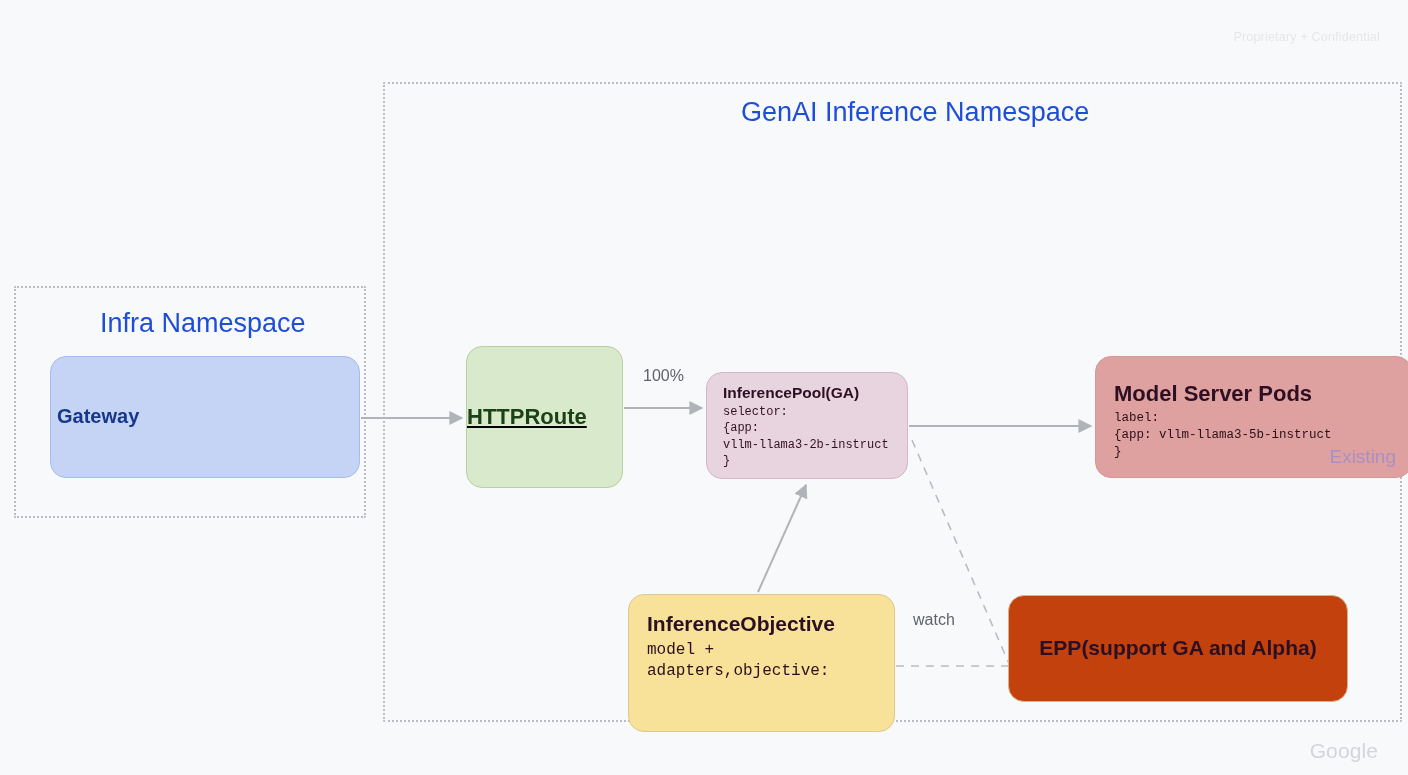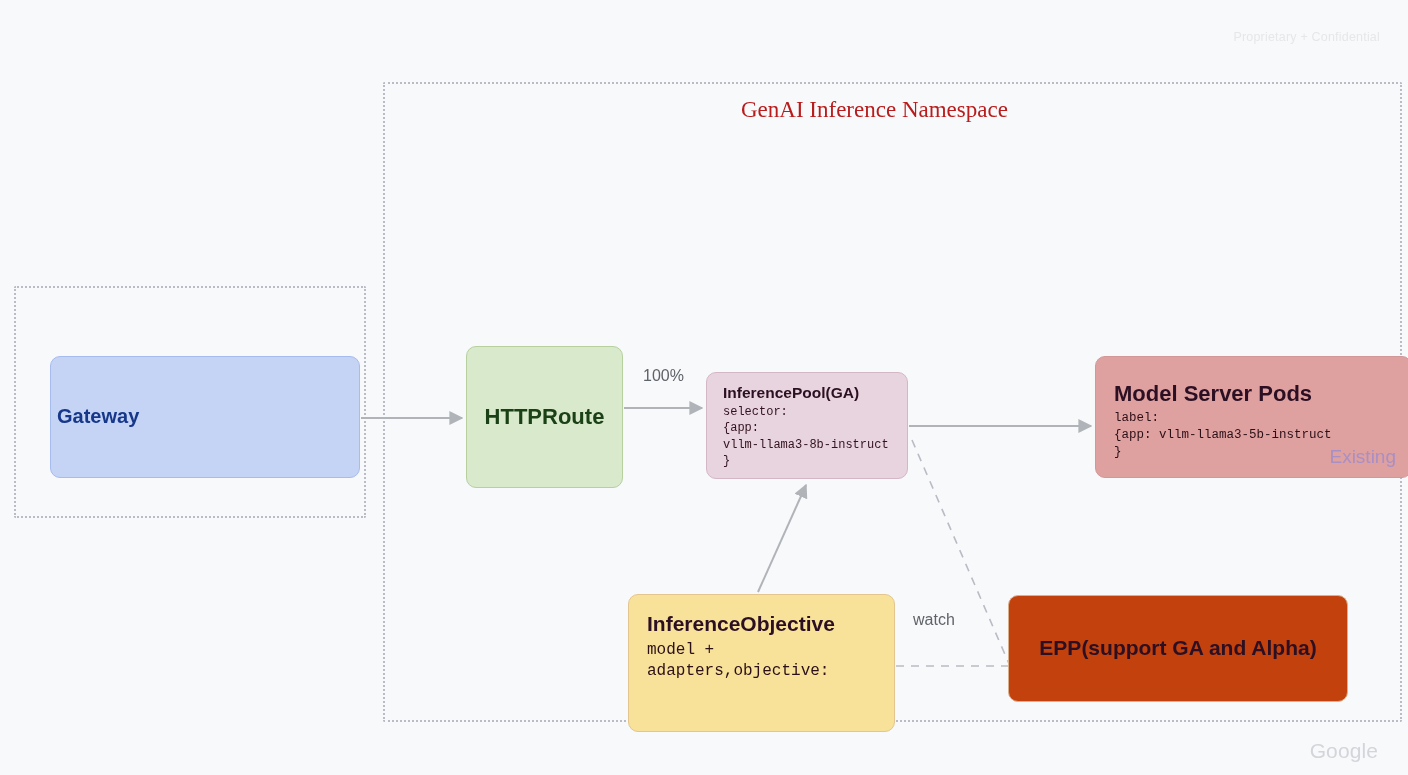--- a/index.html
+++ b/index.html
@@ -25,29 +25,29 @@
   }
 
   .ns-box {
     position: absolute;
     border: 2px dotted #b9bcc4;
     border-radius: 2px;
     background: transparent;
   }
   .ns-title {
     position: absolute;
-    font-size: 23px;
-    color: #b91c1c;
-    font-family: Liberation Serif, serif;
+    font-size: 27px;
+    color: #1d4ed8;
+    font-family: Liberation Sans, sans-serif;
     white-space: nowrap;
   }
 
   .node {
     position: absolute;
-    border-radius: 10px;
+    border-radius: 16px;
     display: flex;
     flex-direction: column;
     justify-content: center;
   }
   .node .title {
     font-weight: bold;
     font-family: "Liberation Sans", sans-serif;
     line-height: 1.18;
   }
   .node .sub {
@@ -61,21 +61,22 @@
     left: 50px; top: 356px; width: 310px; height: 122px;
     background: #c5d4f5; border: 1.5px solid #a6bbee;
     padding: 0 0 0 6px;
   }
   #node-gateway .title { font-size: 20px; color: #16378a; }
 
   
   #node-httproute {
     left: 466px; top: 346px; width: 157px; height: 142px;
     background: #d9e9cc; border: 1.5px solid #b6d09f;
-    align-items: center;
+    align-items: flex-start;
+    text-decoration: underline;
   }
   #node-httproute .title { font-size: 22px; color: #1b4116; }
 
   
   #node-inferencepool {
     left: 706px; top: 372px; width: 202px; height: 107px;
     background: #e8d4de; border: 1.5px solid #d4b7c5;
     padding: 0 0 0 16px; justify-content: flex-start; padding-top: 11px;
   }
   #node-inferencepool .title { font-size: 15.5px; color: #2b0f22; }
@@ -123,20 +124,21 @@
   #label-watch  { left: 913px; top: 611px; }
 </style>
 </head>
 <body>
 
 <div id="canvas">
 
   <div class="watermark">Proprietary + Confidential</div>
 
   <div class="ns-box" id="ns-infra" style="left:14px; top:286px; width:352px; height:232px;"></div>
+  <div class="ns-title" style="left:100px; top:308px;">Infra Namespace</div>
 
   <div class="ns-box" id="ns-genai" style="left:383px; top:82px; width:1019px; height:640px;"></div>
   <div class="ns-title" style="left:741px; top:97px;">GenAI Inference Namespace</div>
 
   <svg class="edges" viewBox="0 0 1408 775">
     <defs>
       <marker id="arrow" viewBox="0 0 10 10" refX="9" refY="5" markerWidth="7" markerHeight="7" orient="auto-start-reverse">
         <path d="M 0 0 L 10 5 L 0 10 z" fill="#b0b3b8"></path>
       </marker>
     </defs>
@@ -162,21 +164,21 @@
   </div>
 
   <div class="node" id="node-httproute">
     <div class="title">HTTPRoute</div>
   </div>
 
   <div class="node" id="node-inferencepool">
     <div class="title">InferencePool(GA)</div>
     <div class="sub">selector:
 {app:
-vllm-llama3-8b-instruct
+vllm-llama3-2b-instruct
 }</div>
   </div>
 
   <div class="node" id="node-modelserverpods">
     <div class="title">Model Server Pods</div>
     <div class="sub">label:
 {app: vllm-llama3-5b-instruct
 }</div>
     <div class="existing">Existing</div>
   </div>

